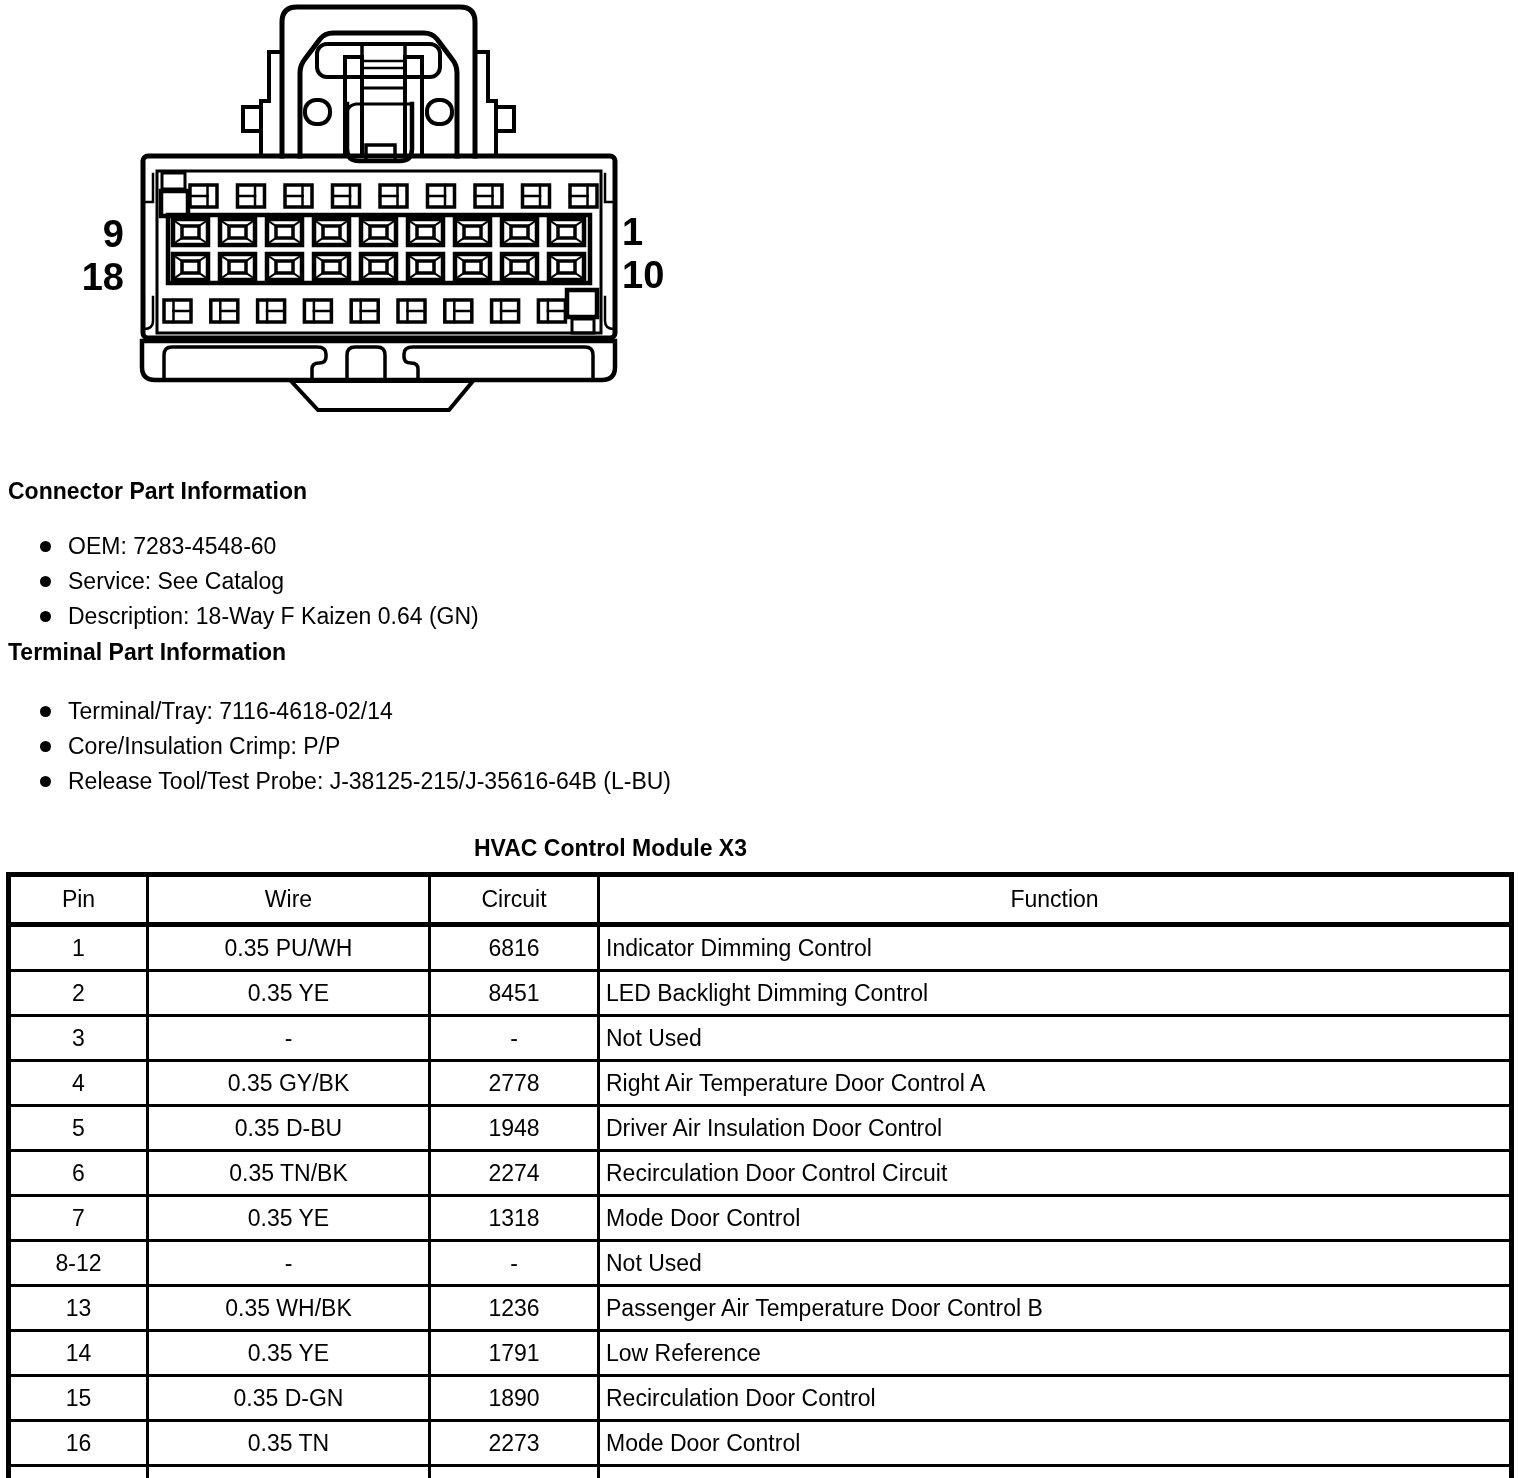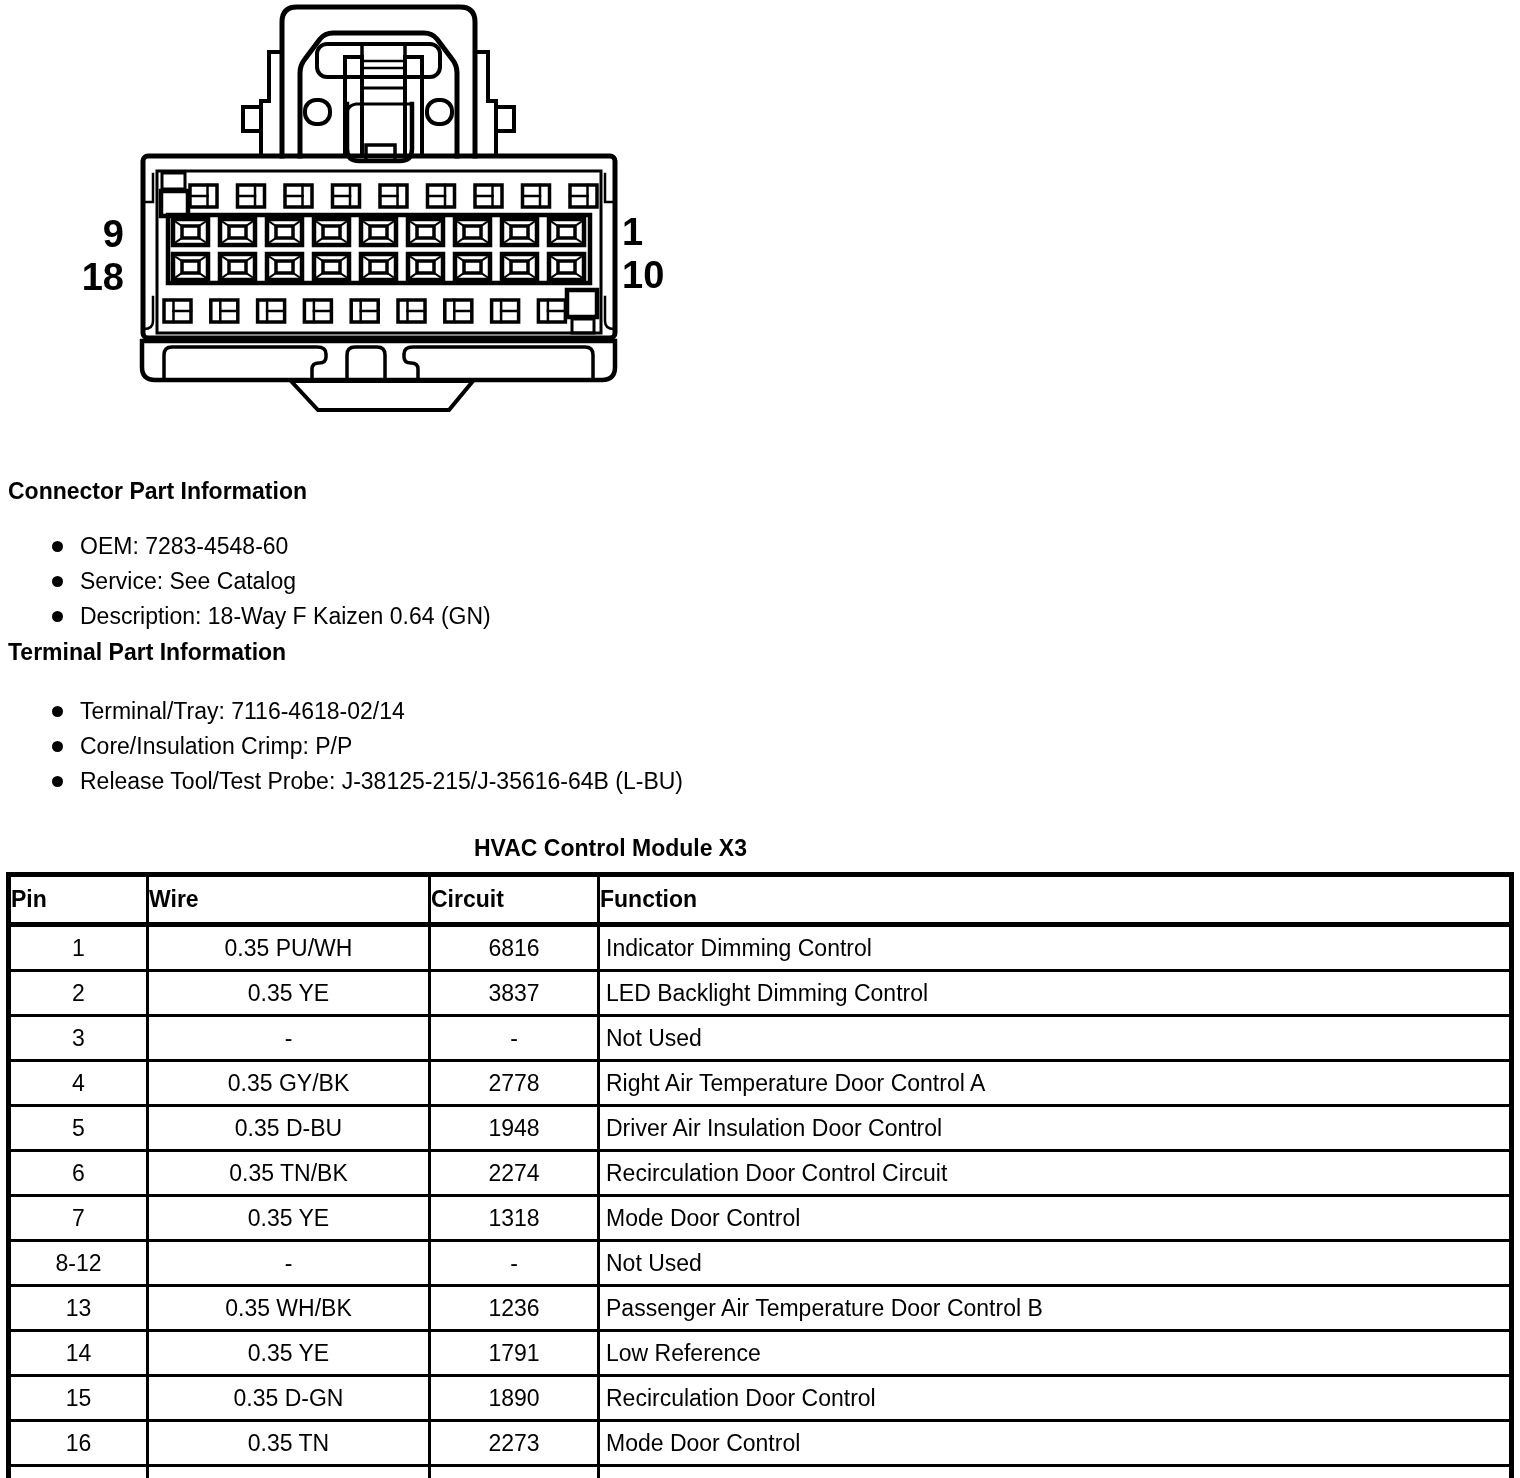--- a/index.html
+++ b/index.html
@@ -25,21 +25,21 @@
   .sec-heading {
     position:absolute; left:8px;
     font-size:23px; font-weight:bold; line-height:24px;
     white-space:nowrap;
   }
   #connector-heading { top:479px; }
   #terminal-heading  { top:640px; }
 
   
   ul.bullets {
-    position:absolute; left:16px; margin:0; padding:0; list-style:none;
+    position:absolute; left:4px; margin:0; padding:0; list-style:none;
   }
   #connector-list { top:529px; }
   #terminal-list  { top:694px; }
   ul.bullets li {
     display:flex; align-items:center;
     height:35px; font-size:23px; white-space:nowrap;
   }
   ul.bullets .bullet {
     flex:none; width:11px; height:11px; border-radius:50%;
     background:#000; margin-left:36px; margin-right:17px;
@@ -58,21 +58,21 @@
     border-collapse:collapse; table-layout:fixed;
     font-size:23px;
     border:5px solid #000;
   }
   table.pinout th, table.pinout td {
     border:3px solid #000;
     padding:0;
     overflow:hidden; white-space:nowrap;
   }
   table.pinout thead th {
-    height:45px; font-weight:bold; text-align:left;
+    height:45px; font-weight:normal; text-align:center;
     border-bottom:5px solid #000;
   }
   table.pinout tbody td { height:42px; text-align:center; font-weight:normal; }
   table.pinout td.fn { text-align:left; padding-left:6px; }
 </style>
 </head>
 <body>
 
 <div class="page">
 
@@ -251,21 +251,21 @@
     <tbody>
       <tr>
         <td>1</td>
         <td>0.35 PU/WH</td>
         <td>6816</td>
         <td class="fn">Indicator Dimming Control</td>
       </tr>
       <tr>
         <td>2</td>
         <td>0.35 YE</td>
-        <td>3837</td>
+        <td>8451</td>
         <td class="fn">LED Backlight Dimming Control</td>
       </tr>
       <tr>
         <td>3</td>
         <td>-</td>
         <td>-</td>
         <td class="fn">Not Used</td>
       </tr>
       <tr>
         <td>4</td>

